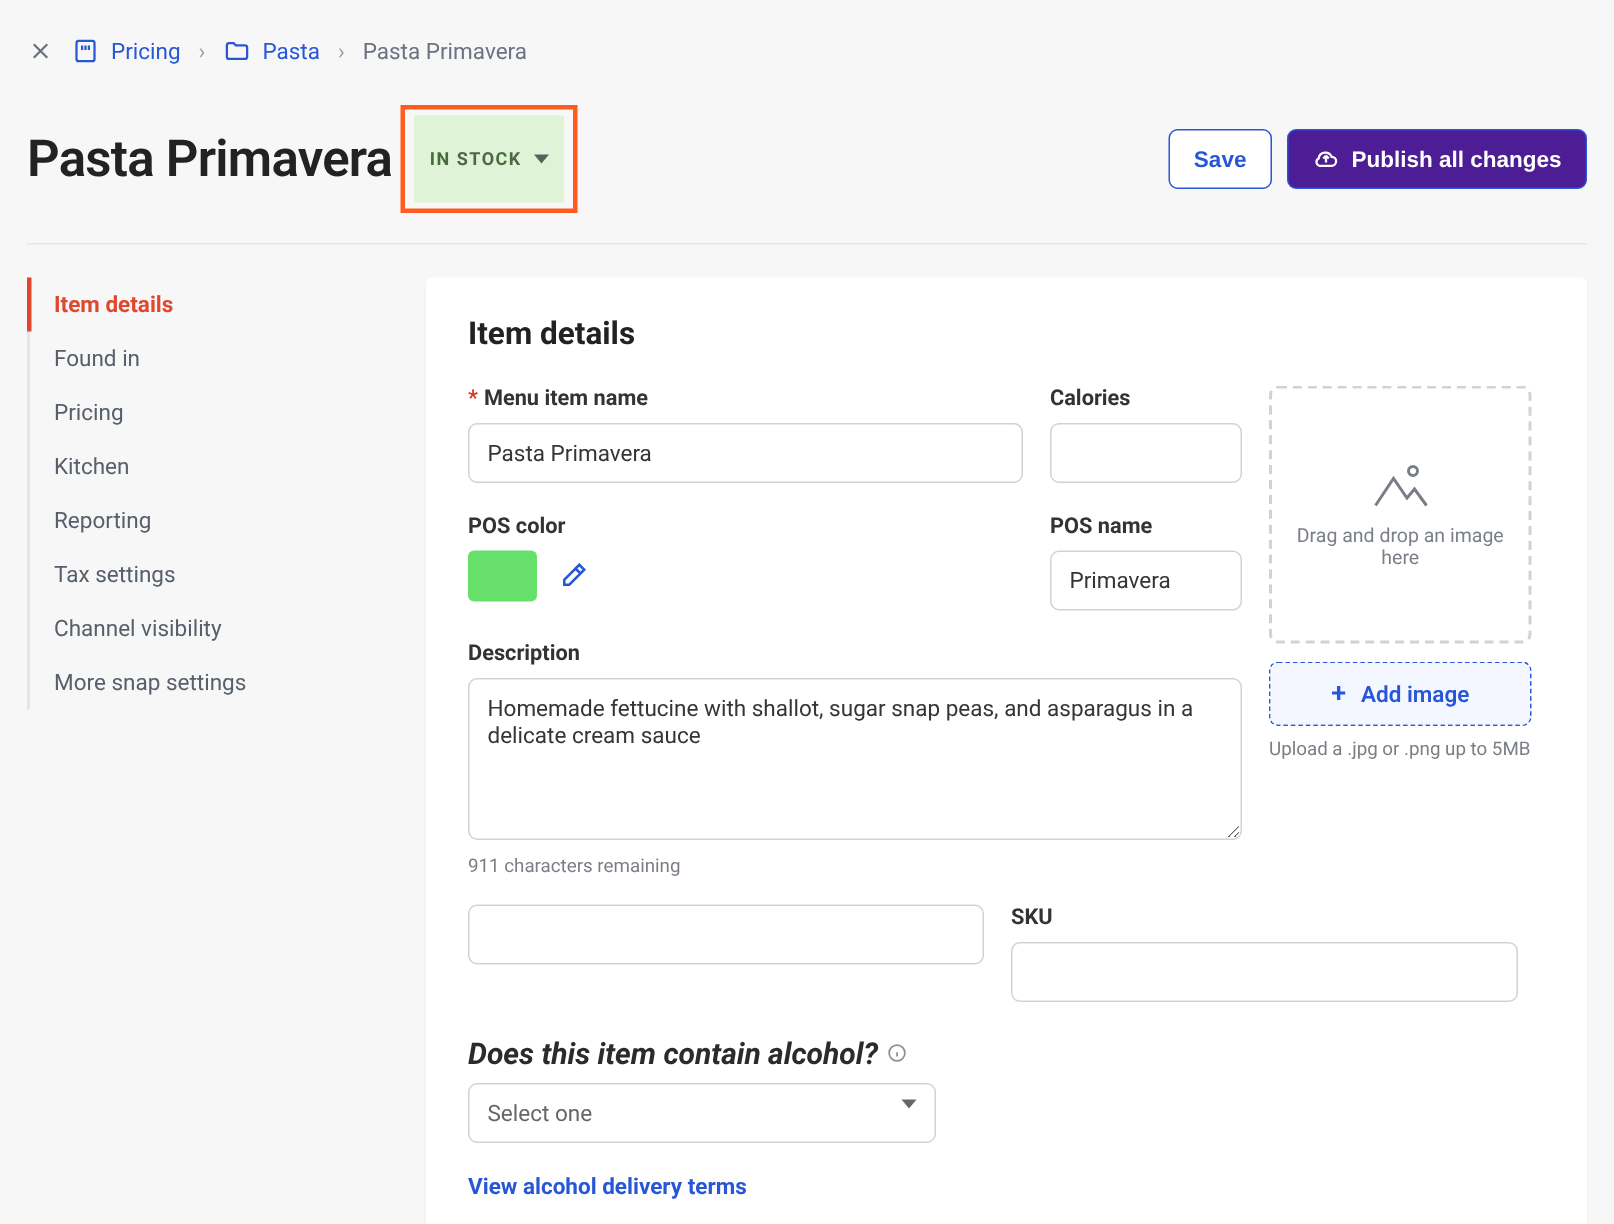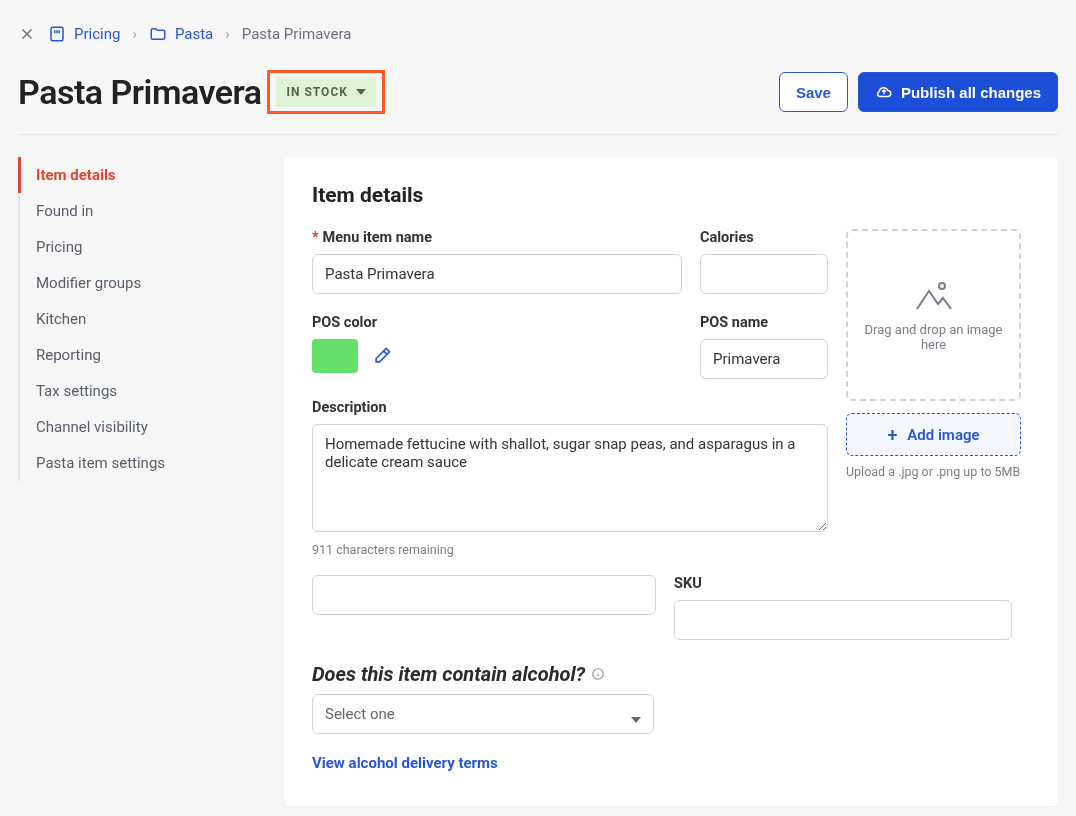--- a/index.html
+++ b/index.html
@@ -48,39 +48,39 @@
     display: inline-flex;
     align-items: center;
     padding: 4px 6px;
   }
   .stock-chip {
     background:#dff3d6;
     color:#4a6b40;
     font-size:12px;
     font-weight:700;
     letter-spacing: 1px;
-    padding: 8px 10px;
+    padding: 22px 10px;
     display:inline-flex;
     align-items:center;
     gap:8px;
   }
   .stock-chip .caret { width:0;height:0;border-left:5px solid transparent;border-right:5px solid transparent;border-top:6px solid #57605a;}
   .hdr-actions { display:flex; gap:10px; }
   .btn {
     border-radius:6px;
     font-weight:600;
     font-size:15px;
     padding: 10px 16px;
     cursor:pointer;
     display:inline-flex;
     align-items:center;
     gap:8px;
   }
   .btn-outline { background:#fff; color:#2757d6; border:1.5px solid #2757d6;}
-  .btn-primary { background:#1d4ed8; color:#fff; border:1.5px solid #2757d6;}
+  .btn-primary { background:#4c1d95; color:#fff; border:1.5px solid #2757d6;}
   .cloud-icon { width:18px;height:18px;}
 
   .hr { height:1px; background:#e3e5e8; margin-top:20px; }
 
   
   .body-row { display:flex; gap: 22px; margin-top: 22px; align-items:flex-start;}
   .sidenav { width: 244px; border-left: 2px solid #e3e5e8; padding-left: 0;}
   .sidenav .item {
     padding: 9px 0 9px 16px;
     color:#57606a;
@@ -156,29 +156,29 @@
     justify-content:center;
     gap:10px;
     cursor:pointer;
   }
   .upload-hint { font-size:12.5px; color:#7a7f87; margin-top:8px;}
 
   .alcohol { margin-top:22px;}
   .alcohol .lbl-row {display:flex;align-items:center;gap:6px;}
   .info-icon{ width:14px;height:14px;color:#8a9099;}
   .select {
-    width:342px;
+    width:312px;
     border:1px solid #cfd3d8;
     border-radius:6px;
     padding:10px 12px;
     font-size:15px;
     color:#666;
     background:#fff;
     display:flex;
-    align-items:flex-end;
+    align-items:flex-start;
     justify-content:space-between;
     cursor:pointer;
     margin-top:8px;
   }
   .select .dd { width:0;height:0;border-left:5px solid transparent;border-right:5px solid transparent;border-top:6px solid #666;}
   .link-text { color:#2757d6; font-weight:700; font-size:15px; margin-top:20px; cursor:pointer; display:inline-block;}
 </style>
 </head>
 <body>
 
@@ -229,26 +229,25 @@
   </div>
 
   <div class="hr"></div>
 
   <div class="body-row">
 
     <div class="sidenav">
       <div class="item active">Item details</div>
       <div class="item">Found in</div>
       <div class="item">Pricing</div>
-      <div class="item">Modifier groups</div>
       <div class="item">Kitchen</div>
       <div class="item">Reporting</div>
       <div class="item">Tax settings</div>
       <div class="item">Channel visibility</div>
-      <div class="item">Pasta item settings</div>
+      <div class="item">More snap settings</div>
     </div>
 
     <div class="panel">
       <h2>Item details</h2>
 
       <div class="form-grid">
 
         <div class="field">
           <label><span class="req">*</span><span>Menu item name</span></label>
           <input class="input" value="Pasta Primavera" style="">

